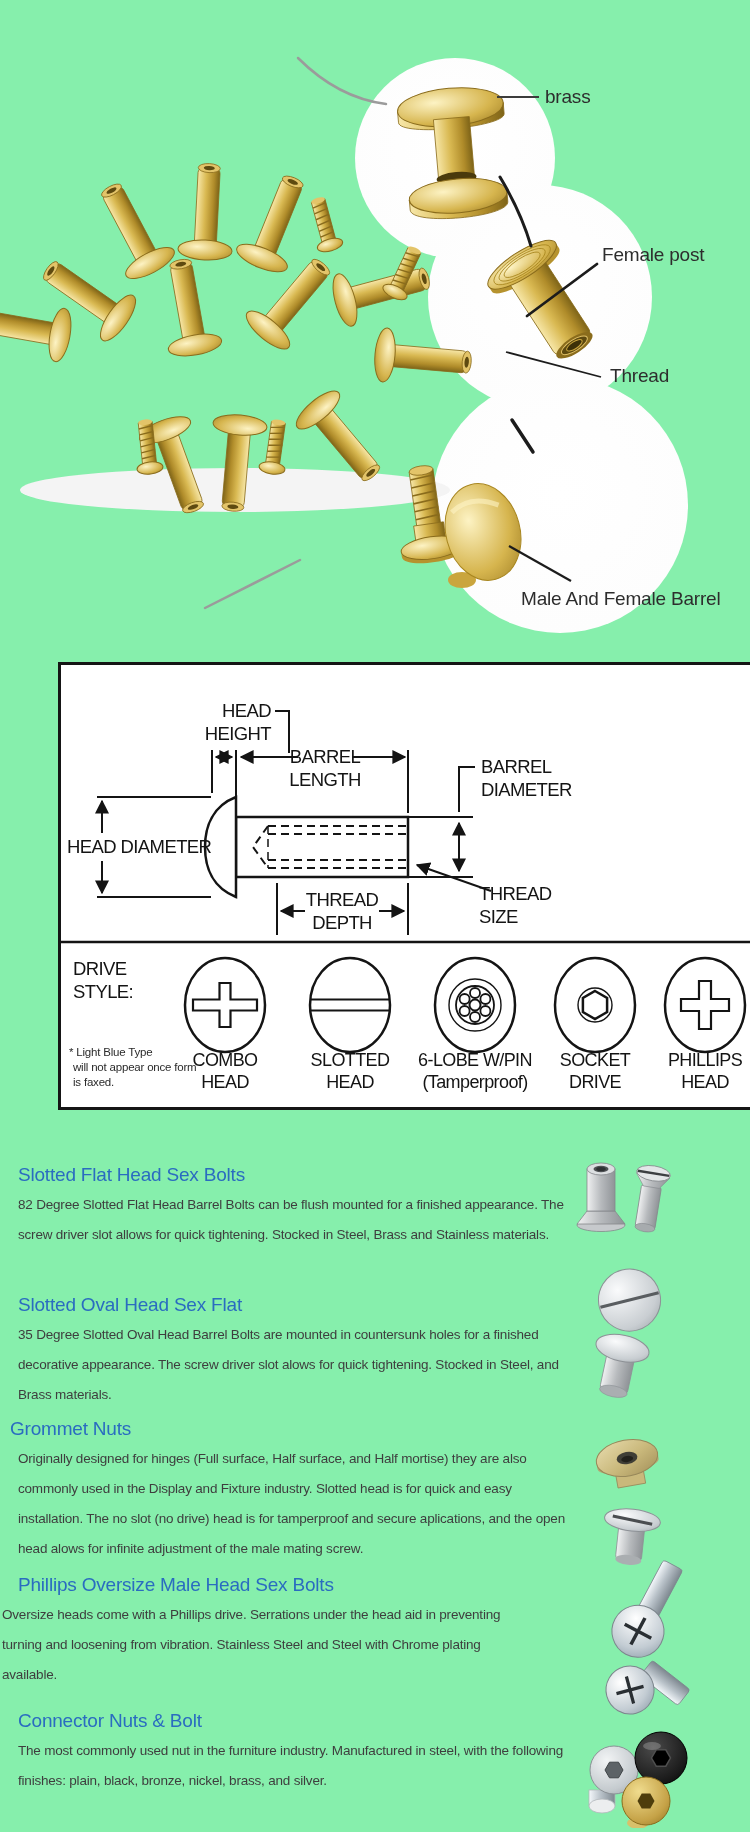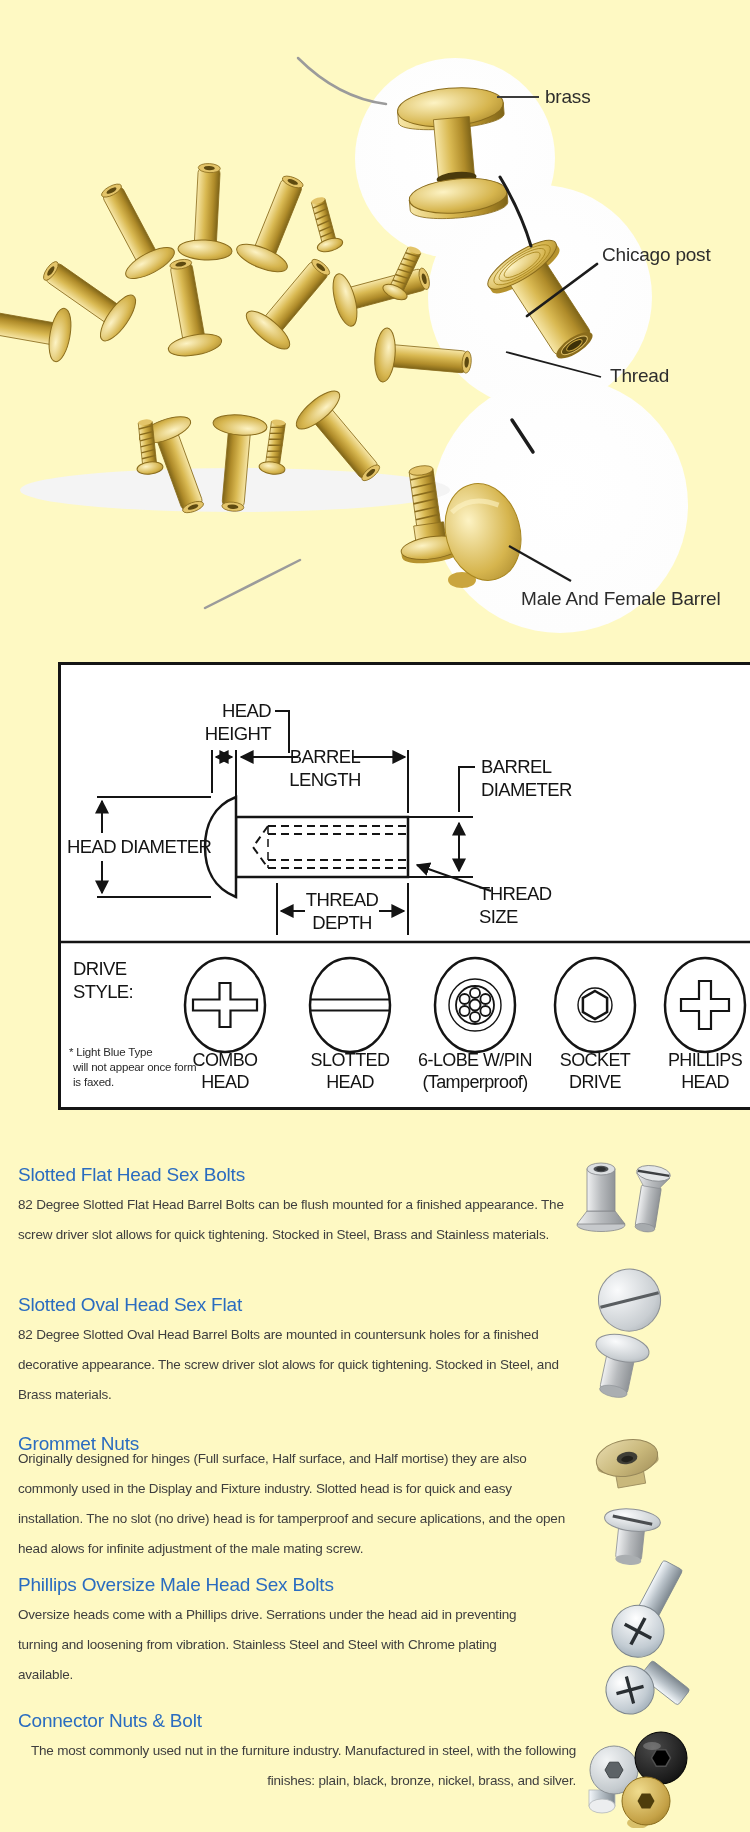--- a/index.html
+++ b/index.html
@@ -1,16 +1,16 @@
 <!DOCTYPE html>
 <html><head>
 <meta charset="utf-8">
 <style>
   html,body{margin:0;padding:0;background:#fff;}
-  .page{position:relative;width:750px;height:1832px;background:#fef9c3;overflow:hidden;
+  .page{position:relative;width:750px;height:1832px;background:#86efac;overflow:hidden;
         font-family:"Liberation Sans",sans-serif;}
   .abs{position:absolute;}
   .hero-label{position:absolute;font-size:19px;color:#2d2d2d;letter-spacing:-0.2px;white-space:nowrap;}
   .page-title{position:absolute;left:50px;top:540px;font-size:34px;color:#1e1e1e;letter-spacing:0.2px;white-space:nowrap;}
   .diagram-box{position:absolute;left:18px;top:662px;width:712px;height:442px;border:3px solid #151515;background:#fff;margin-left:40px;}
   .diagram-box svg{display:block;}
   svg text{font-family:"Liberation Sans",sans-serif;fill:#141414;}
   .dimtxt{font-size:18.5px;letter-spacing:-0.6px;}
   .drivetxt{font-size:18px;letter-spacing:-0.6px;}
   .foottxt{font-size:11.5px;letter-spacing:-0.2px;fill:#2a2a2a;}
@@ -123,21 +123,21 @@
     <path d="M500,177 Q521,212 531,246" stroke="#1c1c1c" stroke-width="3" fill="none" stroke-linecap="round"></path>
     <path d="M512,420 L533,452" stroke="#1c1c1c" stroke-width="3.5" fill="none" stroke-linecap="round"></path>
     <path d="M300,560 Q245,588 205,608" stroke="#9b9b9b" stroke-width="2.5" fill="none" stroke-linecap="round"></path>
     <path d="M497,97 L539,97" stroke="#3c3c3c" stroke-width="1.8" fill="none"></path>
     <path d="M597,264 L527,316" stroke="#1c1c1c" stroke-width="2.8" fill="none" stroke-linecap="round"></path>
     <path d="M506,352 L601,377" stroke="#1c1c1c" stroke-width="1.8" fill="none"></path>
     <path d="M509,546 L571,581" stroke="#1c1c1c" stroke-width="2.2" fill="none"></path>
   </svg>
 
   <div class="hero-label" style="left:545px;top:86px;">brass</div>
-  <div class="hero-label" style="left:602px;top:244px;">Chicago post</div>
+  <div class="hero-label" style="left:602px;top:244px;">Female post</div>
   <div class="hero-label" style="left:610px;top:365px;">Thread</div>
   <div class="hero-label" style="left:521px;top:588px;">Male And Female Barrel</div>
 
   <div class="diagram-box">
     <svg width="712" height="442" viewBox="0 0 712 442">
       <defs>
         <marker id="ah" viewBox="0 0 10 10" refX="9" refY="5" markerWidth="7" markerHeight="7" orient="auto-start-reverse">
           <path d="M0,0 L10,5 L0,10 Z" fill="#141414"></path>
         </marker>
       </defs>
@@ -234,30 +234,30 @@
       <text class="foottxt" x="8" y="391">* Light Blue Type</text>
       <text class="foottxt" x="12" y="406">will not appear once form</text>
       <text class="foottxt" x="12" y="421">is faxed.</text>
     </svg>
   </div>
 
   <div class="sec-heading" style="left:18px;top:1164px;">Slotted Flat Head Sex Bolts</div>
   <div class="sec-body" style="left:18px;top:1190px;width:554px;">82 Degree Slotted Flat Head Barrel Bolts can be flush mounted for a finished appearance. The screw driver slot allows for quick tightening. Stocked in Steel, Brass and Stainless materials.</div>
 
   <div class="sec-heading" style="left:18px;top:1294px;">Slotted Oval Head Sex Flat</div>
-  <div class="sec-body" style="left:18px;top:1320px;width:556px;">82 Degree Slotted Oval Head Barrel Bolts are mounted in countersunk holes for a finished decorative appearance. The screw driver slot alows for quick tightening. Stocked in Steel, and Brass materials.</div>
-
-  <div class="sec-heading" style="left:18px;top:1418px;margin-top:15px;">Grommet Nuts</div>
+  <div class="sec-body" style="left:18px;top:1320px;width:556px;">35 Degree Slotted Oval Head Barrel Bolts are mounted in countersunk holes for a finished decorative appearance. The screw driver slot alows for quick tightening. Stocked in Steel, and Brass materials.</div>
+
+  <div class="sec-heading" style="left:10px;top:1418px;">Grommet Nuts</div>
   <div class="sec-body" style="left:18px;top:1444px;width:558px;">Originally designed for hinges (Full surface, Half surface, and Half mortise) they are also commonly used in the Display and Fixture industry. Slotted head is for quick and easy installation. The no slot (no drive) head is for tamperproof and secure aplications, and the open head alows for infinite adjustment of the male mating screw.</div>
 
   <div class="sec-heading" style="left:18px;top:1574px;">Phillips Oversize Male Head Sex Bolts</div>
-  <div class="sec-body" style="left:18px;top:1600px;width:506px;">Oversize heads come with a Phillips drive. Serrations under the head aid in preventing turning and loosening from vibration. Stainless Steel and Steel with Chrome plating available.</div>
+  <div class="sec-body" style="left:2px;top:1600px;width:506px;">Oversize heads come with a Phillips drive. Serrations under the head aid in preventing turning and loosening from vibration. Stainless Steel and Steel with Chrome plating available.</div>
 
   <div class="sec-heading" style="left:18px;top:1710px;">Connector Nuts &amp; Bolt</div>
-  <div class="sec-body" style="left:18px;top:1736px;width:558px;text-align:right;">The most commonly used nut in the furniture industry. Manufactured in steel, with the following finishes: plain, black, bronze, nickel, brass, and silver.</div>
+  <div class="sec-body" style="left:18px;top:1736px;width:558px;">The most commonly used nut in the furniture industry. Manufactured in steel, with the following finishes: plain, black, bronze, nickel, brass, and silver.</div>
 
   <svg class="ico" style="left:573px;top:1157px;" width="105" height="85" viewBox="0 0 105 85">
     <defs>
       <linearGradient id="st1" x1="0" y1="0" x2="1" y2="0">
         <stop offset="0" stop-color="#f0f1f2"></stop>
           <stop offset="0.5" stop-color="#b7babd"></stop>
           <stop offset="1" stop-color="#8f9397"></stop>
       </linearGradient>
     </defs>
     <ellipse cx="28" cy="68" rx="24" ry="6.5" fill="#c6c9cc" stroke="#85888c" stroke-width="0.8"></ellipse>

